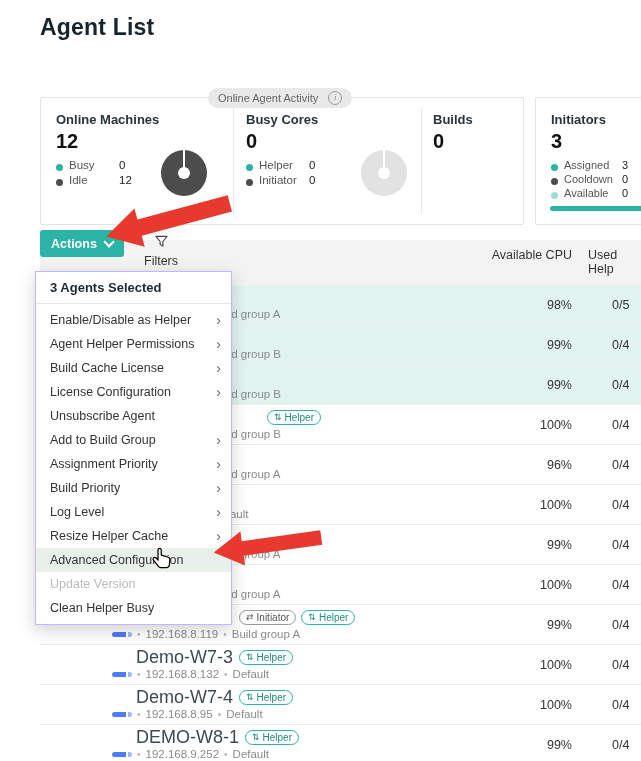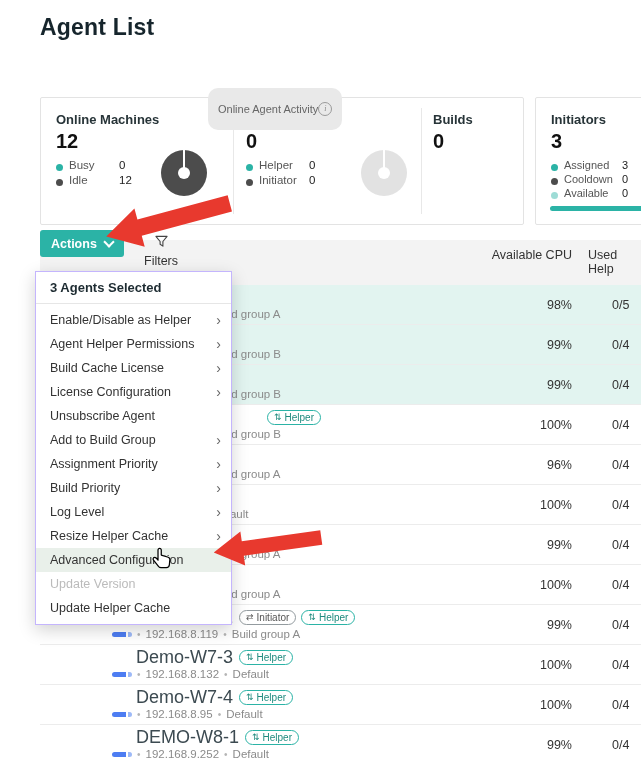--- a/index.html
+++ b/index.html
@@ -6,21 +6,21 @@
     font-family:"Liberation Sans",sans-serif;position:relative;}
 
   
   #page-title{position:absolute;left:40px;top:14px;font-size:23px;font-weight:bold;color:#16252c;letter-spacing:.2px;}
 
   
   .card{position:absolute;background:#fff;border:1px solid #e3e3e3;border-radius:2px;z-index:5;}
   #card-machines{left:40px;top:97px;width:482px;height:126px;}
   #card-initiators{left:535px;top:97px;width:150px;height:126px;}
   #activity-pill{position:absolute;left:208px;top:88px;z-index:7;background:#e9e9e9;border-radius:10px;
-    padding:14px 10px;font-size:11px;color:#666;display:flex;align-items:center;gap:0;}
+    padding:3px 10px;font-size:11px;color:#666;display:flex;align-items:center;gap:10px;}
   .info-ic{width:12px;height:12px;border:1px solid #9a9a9a;border-radius:50%;font-size:8px;line-height:11px;
     text-align:center;color:#888;font-family:"Liberation Serif",serif;font-style:italic;}
   .sec{position:absolute;}
   .sec-title{font-size:13px;font-weight:bold;color:#273438;}
   .sec-value{font-size:20px;font-weight:bold;color:#111;margin-top:3px;}
   .leg{margin-top:6px;}
   .leg-row{display:flex;align-items:flex-end;gap:6px;font-size:11.5px;color:#555;margin-bottom:3px;}
   .dot{width:7px;height:7px;border-radius:50%;flex:0 0 auto;}
   .leg-label{width:44px;}
   #card-initiators .leg-row{font-size:11px;margin-bottom:2px;}
@@ -441,21 +441,21 @@
   </div>
       <div class="menu-item highlight">
     <span>Advanced Configuration</span>
     
   </div>
       <div class="menu-item disabled">
     <span>Update Version</span>
     
   </div>
       <div class="menu-item">
-    <span>Update Helper Cache</span>
+    <span>Clean Helper Busy</span>
     
   </div>
     </div>
 </div>
 
 <svg id="arrow-1" class="red-arrow" viewBox="0 0 130 44" preserveAspectRatio="none">
   <polygon points="2,22 36,3 36,14 128,14 128,30 36,30 36,41" fill="#e8392e"></polygon>
 </svg>
 <svg id="arrow-2" class="red-arrow" viewBox="0 0 130 44" preserveAspectRatio="none">
   <polygon points="2,22 36,3 36,14 128,14 128,30 36,30 36,41" fill="#e8392e"></polygon>

